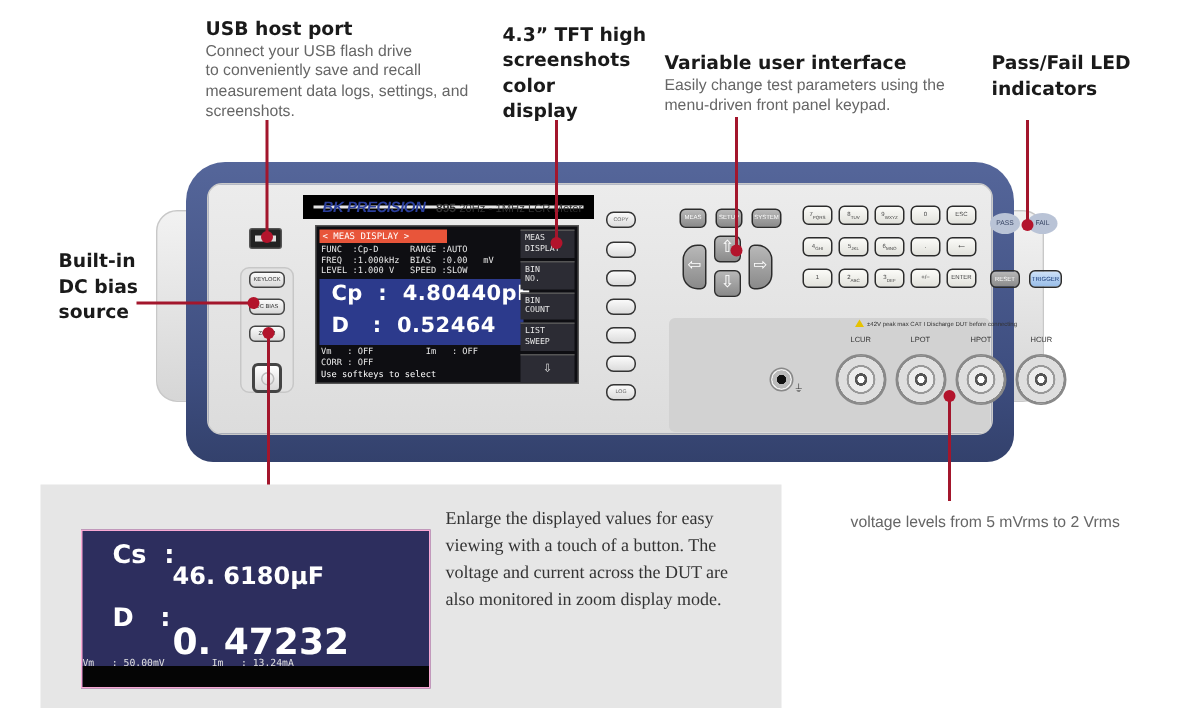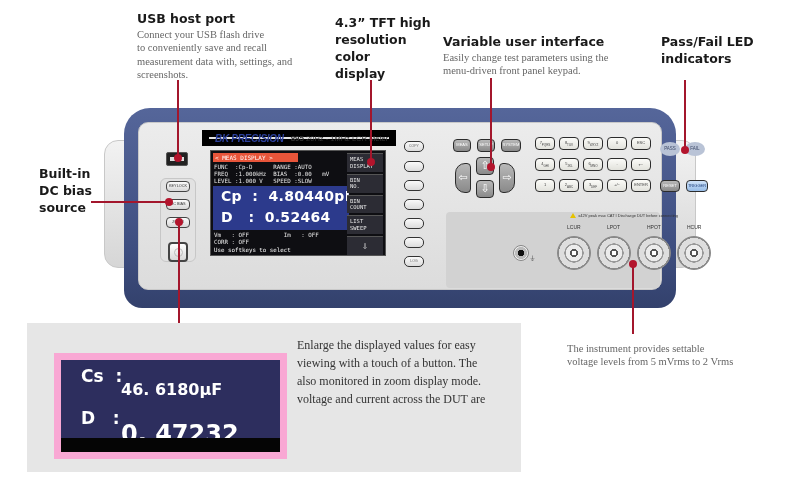--- a/index.html
+++ b/index.html
@@ -3,21 +3,21 @@
 <meta charset="utf-8">
 <style>
   * { box-sizing: border-box; margin: 0; padding: 0; }
   html, body { width: 800px; height: 480px; background: #ffffff; overflow: hidden; }
   body { position: relative; font-family: "Liberation Sans", sans-serif; color: #222; }
 
   .abs { position: absolute; }
 
   
   .co-title { font-family: "DejaVu Sans", sans-serif; font-weight: bold; font-size: 12.5px; color: #1a1a1a; line-height: 1.35; }
-  .co-body { font-family: Liberation Serif, serif; font-size: 10.5px; color: #666; line-height: 1.28; }
+  .co-body { font-family: Liberation Sans, sans-serif; font-size: 10.5px; color: #666; line-height: 1.28; }
   .line { position: absolute; background: #a3162c; }
   .dot { position: absolute; width: 8px; height: 8px; border-radius: 50%; background: #b3142c; margin: -4px 0 0 -4px; }
 
   
   .handle { position: absolute; background: linear-gradient(#f2f2f2, #d6d6d6); border: 1px solid #c8c8c8; }
   .frame { position: absolute; left: 124px; top: 108px; width: 552px; height: 200px;
            background: linear-gradient(#55669a, #3e4e80 70%, #33416c); border-radius: 26px 26px 18px 18px; }
   .face { position: absolute; left: 138px; top: 122px; width: 524px; height: 168px;
           background: linear-gradient(#ececec, #dcdcdc); border-radius: 10px; border: 1px solid #c9c9c9; }
   .brandbar { position: absolute; left: 202px; top: 130px; width: 194px; height: 16px;
@@ -47,41 +47,41 @@
   .termpanel { position: absolute; left: 446px; top: 212px; width: 214px; height: 76px; background: #d2d2d2; border-radius: 4px; }
   .warn { position: absolute; left: 570px; top: 213px; font-size: 4px; color: #333; white-space: nowrap; }
   .warn-icon { display: inline-block; width: 0; height: 0; border-left: 3px solid transparent; border-right: 3px solid transparent; border-bottom: 5px solid #e6c200; vertical-align: middle; margin-right: 2px; }
   .termlabel { position: absolute; font-size: 5px; color: #333; }
   .bnc { position: absolute; width: 34px; height: 34px; border-radius: 50%;
          background: radial-gradient(circle, #fff 0 10%, #555 11% 18%, #ececec 19% 36%, #999 37% 42%, #dedede 43% 66%, #8a8a8a 67% 72%, #d8d8d8 73% 100%); border: 1px solid #888; }
   .jack { position: absolute; width: 16px; height: 16px; border-radius: 50%; background: radial-gradient(circle, #111 0 30%, #bbb 32% 60%, #eee 62%); border: 1px solid #888; }
 
   
   .zpanel { position: absolute; left: 27px; top: 323px; width: 494px; height: 149px; background: #e6e6e6; }
-  .zlcd { position: absolute; left: 54px; top: 353px; width: 233px; height: 106px; background: #2d2e5e; border: 7px solid #f9a8d4; overflow: hidden; }
+  .zlcd { position: absolute; left: 54px; top: 353px; width: 233px; height: 106px; background: #2d2e5e; border: 1px solid #f9a8d4; overflow: hidden; }
   .zrow { position: absolute; color: #fff; font-family: "DejaVu Sans", sans-serif; font-weight: bold; white-space: pre; }
   .zstatus { position: absolute; left: 0; top: 84px; color: #e0e0e0; font-family: "DejaVu Sans Mono", monospace; font-size: 6.5px; white-space: pre; }
   .zbar { position: absolute; left: 0; bottom: 0; width: 100%; height: 14px; background: #050505; }
   .ztitle { font-family: "DejaVu Sans", sans-serif; font-weight: bold; font-size: 12.5px; color: #111; }
   .zbody { font-family: "Liberation Serif", serif; font-size: 12px; color: #333; line-height: 1.5; }
 </style>
 </head>
 <body>
 
 <div class="abs" style="left:137px; top:11px; width:190px;">
   <div class="co-title">USB host port</div>
   <div class="co-body">Connect your USB flash drive</div>
   <div class="co-body">to conveniently save and recall</div>
-  <div class="co-body">measurement data with, settings, and</div>
+  <div class="co-body">measurement data logs, settings, and</div>
   <div class="co-body">screenshots.</div>
 </div>
 
 <div class="abs" style="left:335px; top:15px; width:110px;">
   <div class="co-title">4.3” TFT high</div>
-  <div class="co-title">resolution color</div>
+  <div class="co-title">screenshots color</div>
   <div class="co-title">display</div>
 </div>
 
 <div class="abs" style="left:443px; top:34px; width:220px;">
   <div class="co-title">Variable user interface</div>
   <div class="co-body">Easily change test parameters using the</div>
   <div class="co-body">menu-driven front panel keypad.</div>
 </div>
 
 <div class="abs" style="left:661px; top:34px; width:120px;">
@@ -89,21 +89,20 @@
   <div class="co-title">indicators</div>
 </div>
 
 <div class="abs" style="left:39px; top:166px; width:80px;">
   <div class="co-title">Built-in</div>
   <div class="co-title">DC bias</div>
   <div class="co-title">source</div>
 </div>
 
 <div class="abs" style="left:567px; top:342px; width:220px;">
-  <div class="co-body">The instrument provides settable</div>
   <div class="co-body">voltage levels from 5 mVrms to 2 Vrms</div>
 </div>
 
 <div class="handle" style="left:104px; top:140px; width:30px; height:128px; border-radius:14px 0 0 14px;"></div>
 <div class="handle" style="left:666px; top:140px; width:30px; height:128px; border-radius:0 14px 14px 0;"></div>
 <div class="frame"></div>
 <div class="face"></div>
 
 <div class="brandbar">
   <span class="brand">BK PRECISION</span>
@@ -228,15 +227,15 @@
   <div class="zrow" style="left:20px; top:6px; font-size:17px;">Cs  :</div>
   <div class="zrow" style="left:60px; top:20px; font-size:16px;">46. 6180µF</div>
   <div class="zrow" style="left:20px; top:48px; font-size:17px;">D   :</div>
   <div class="zrow" style="left:60px; top:60px; font-size:24px;">0. 47232</div>
   <div class="zstatus">Vm   : 50.00mV        Im   : 13.24mA</div>
   <div class="zbar"></div>
 </div>
 <div class="abs" style="left:297px; top:336px; width:220px;">
   <div class="zbody">Enlarge the displayed values for easy</div>
   <div class="zbody">viewing with a touch of a button. The</div>
+  <div class="zbody">voltage and current across the DUT are</div>
   <div class="zbody">also monitored in zoom display mode.</div>
-  <div class="zbody">voltage and current across the DUT are</div>
 </div>
 
 </body></html>

